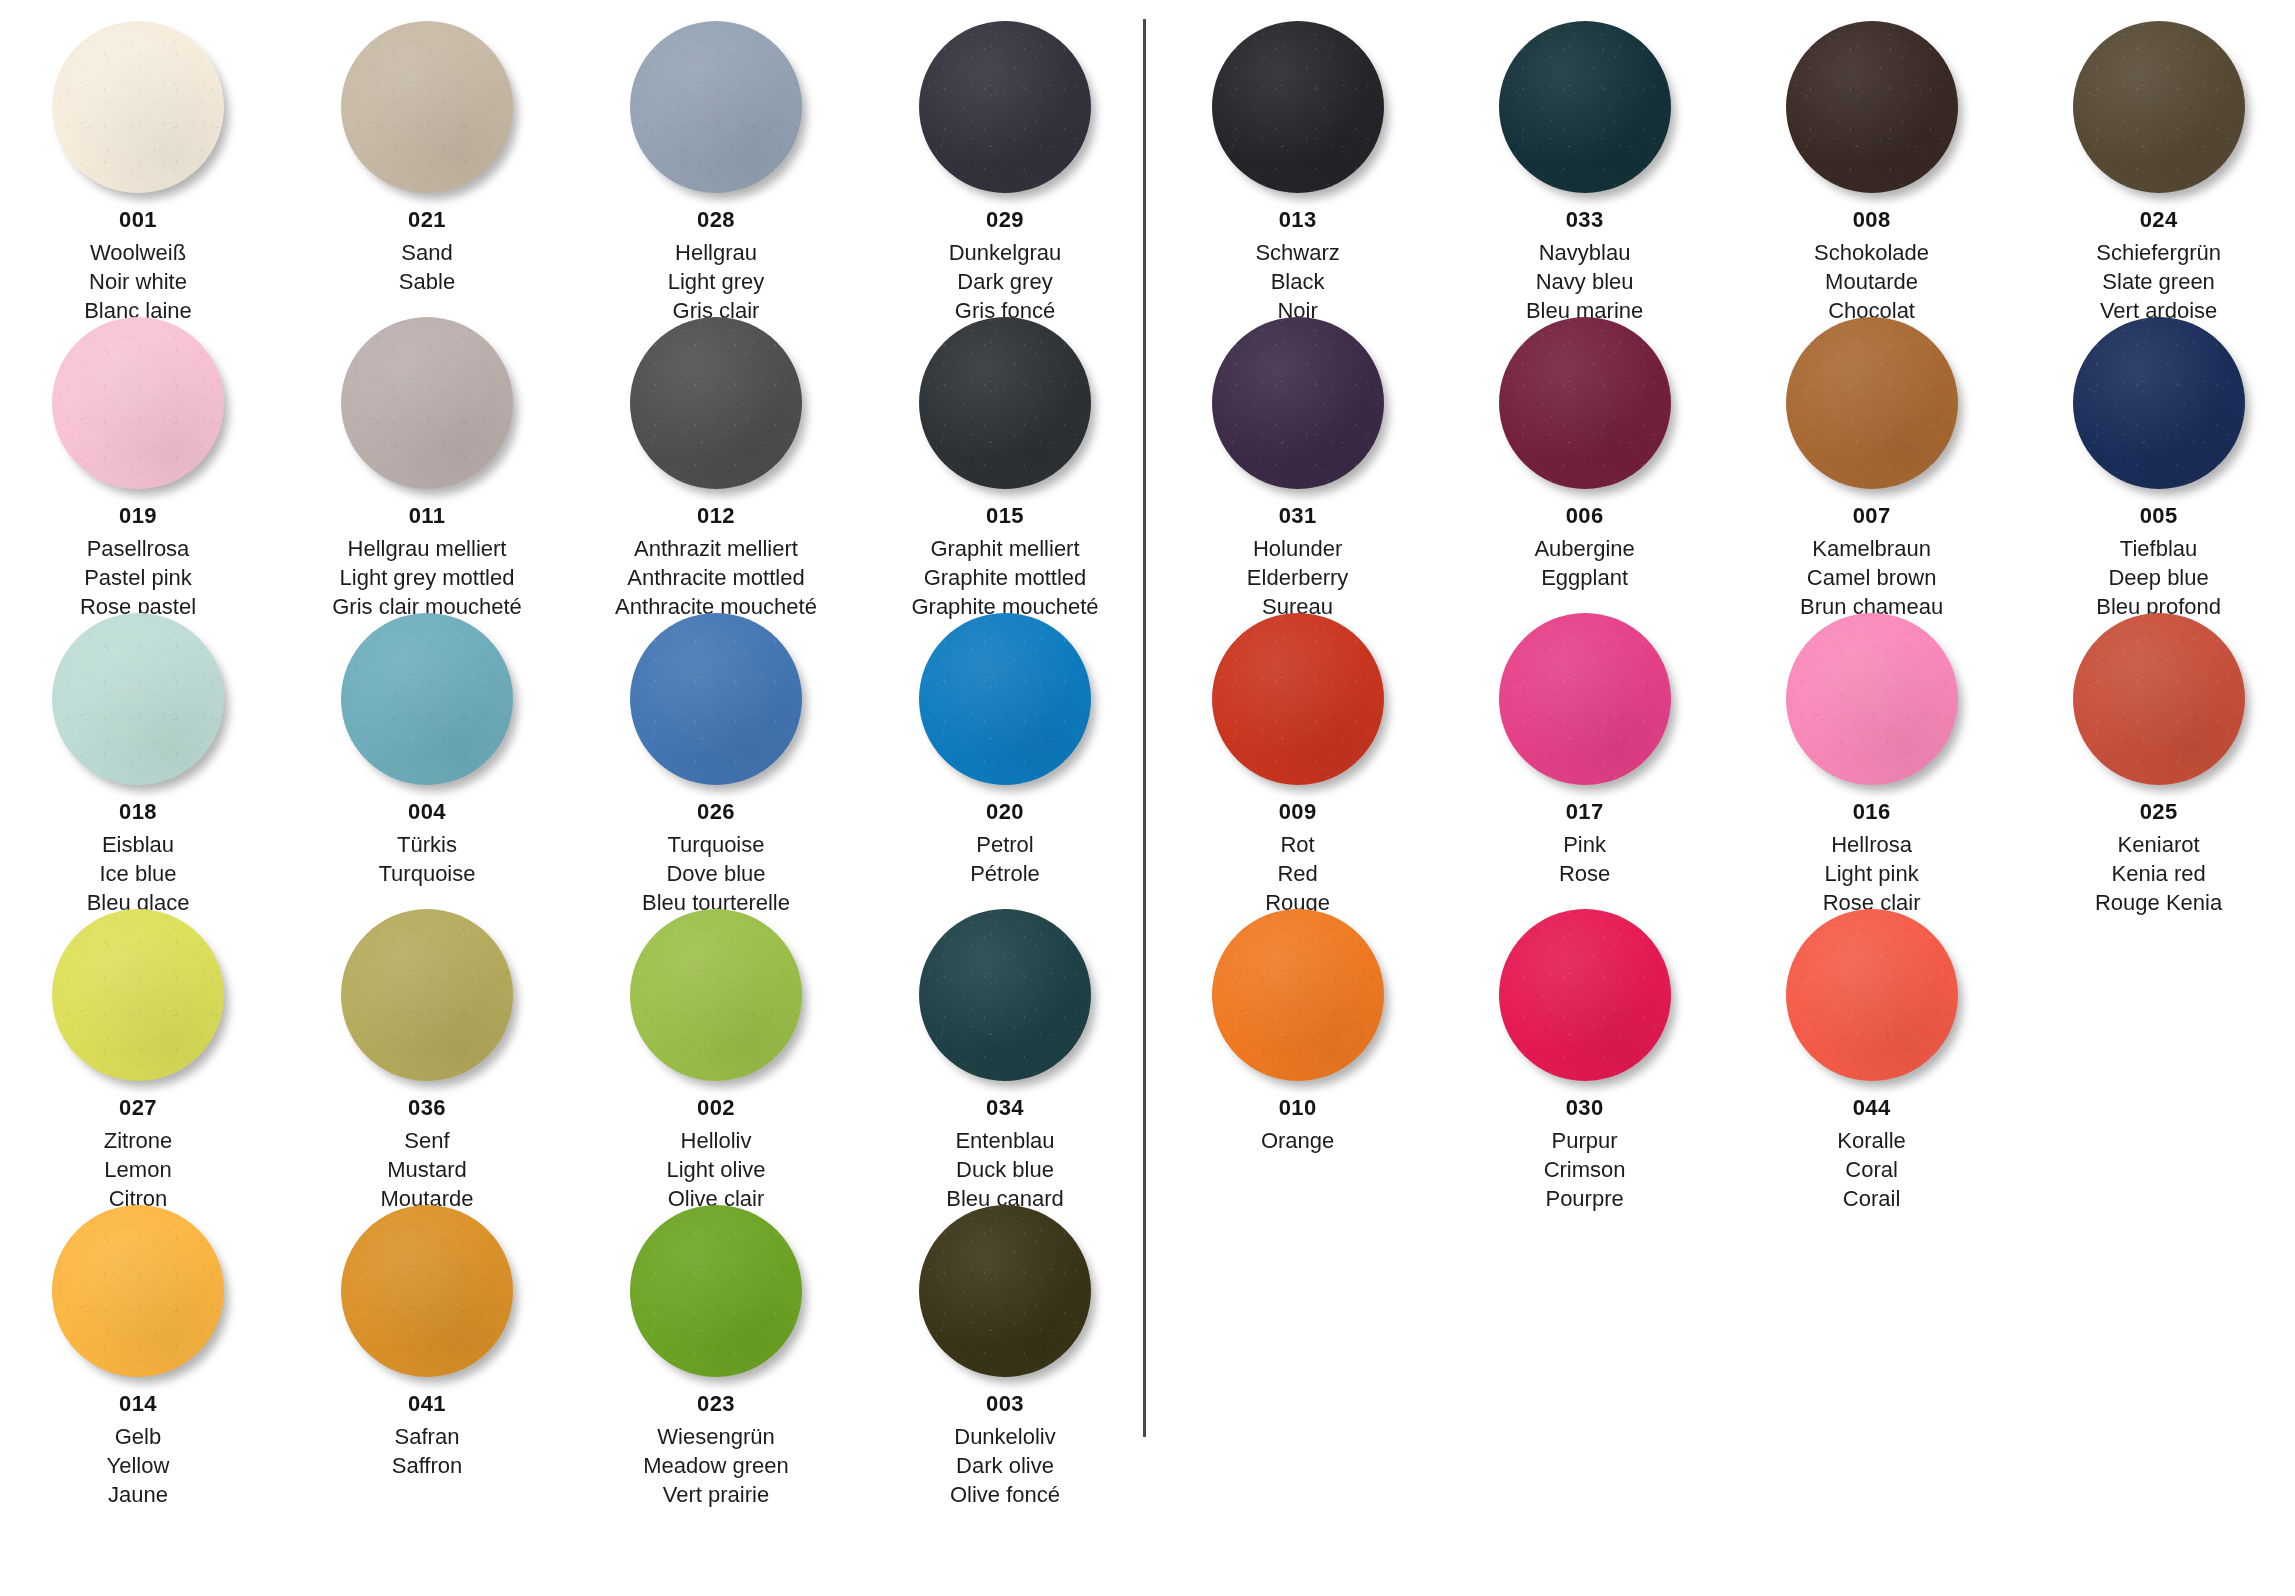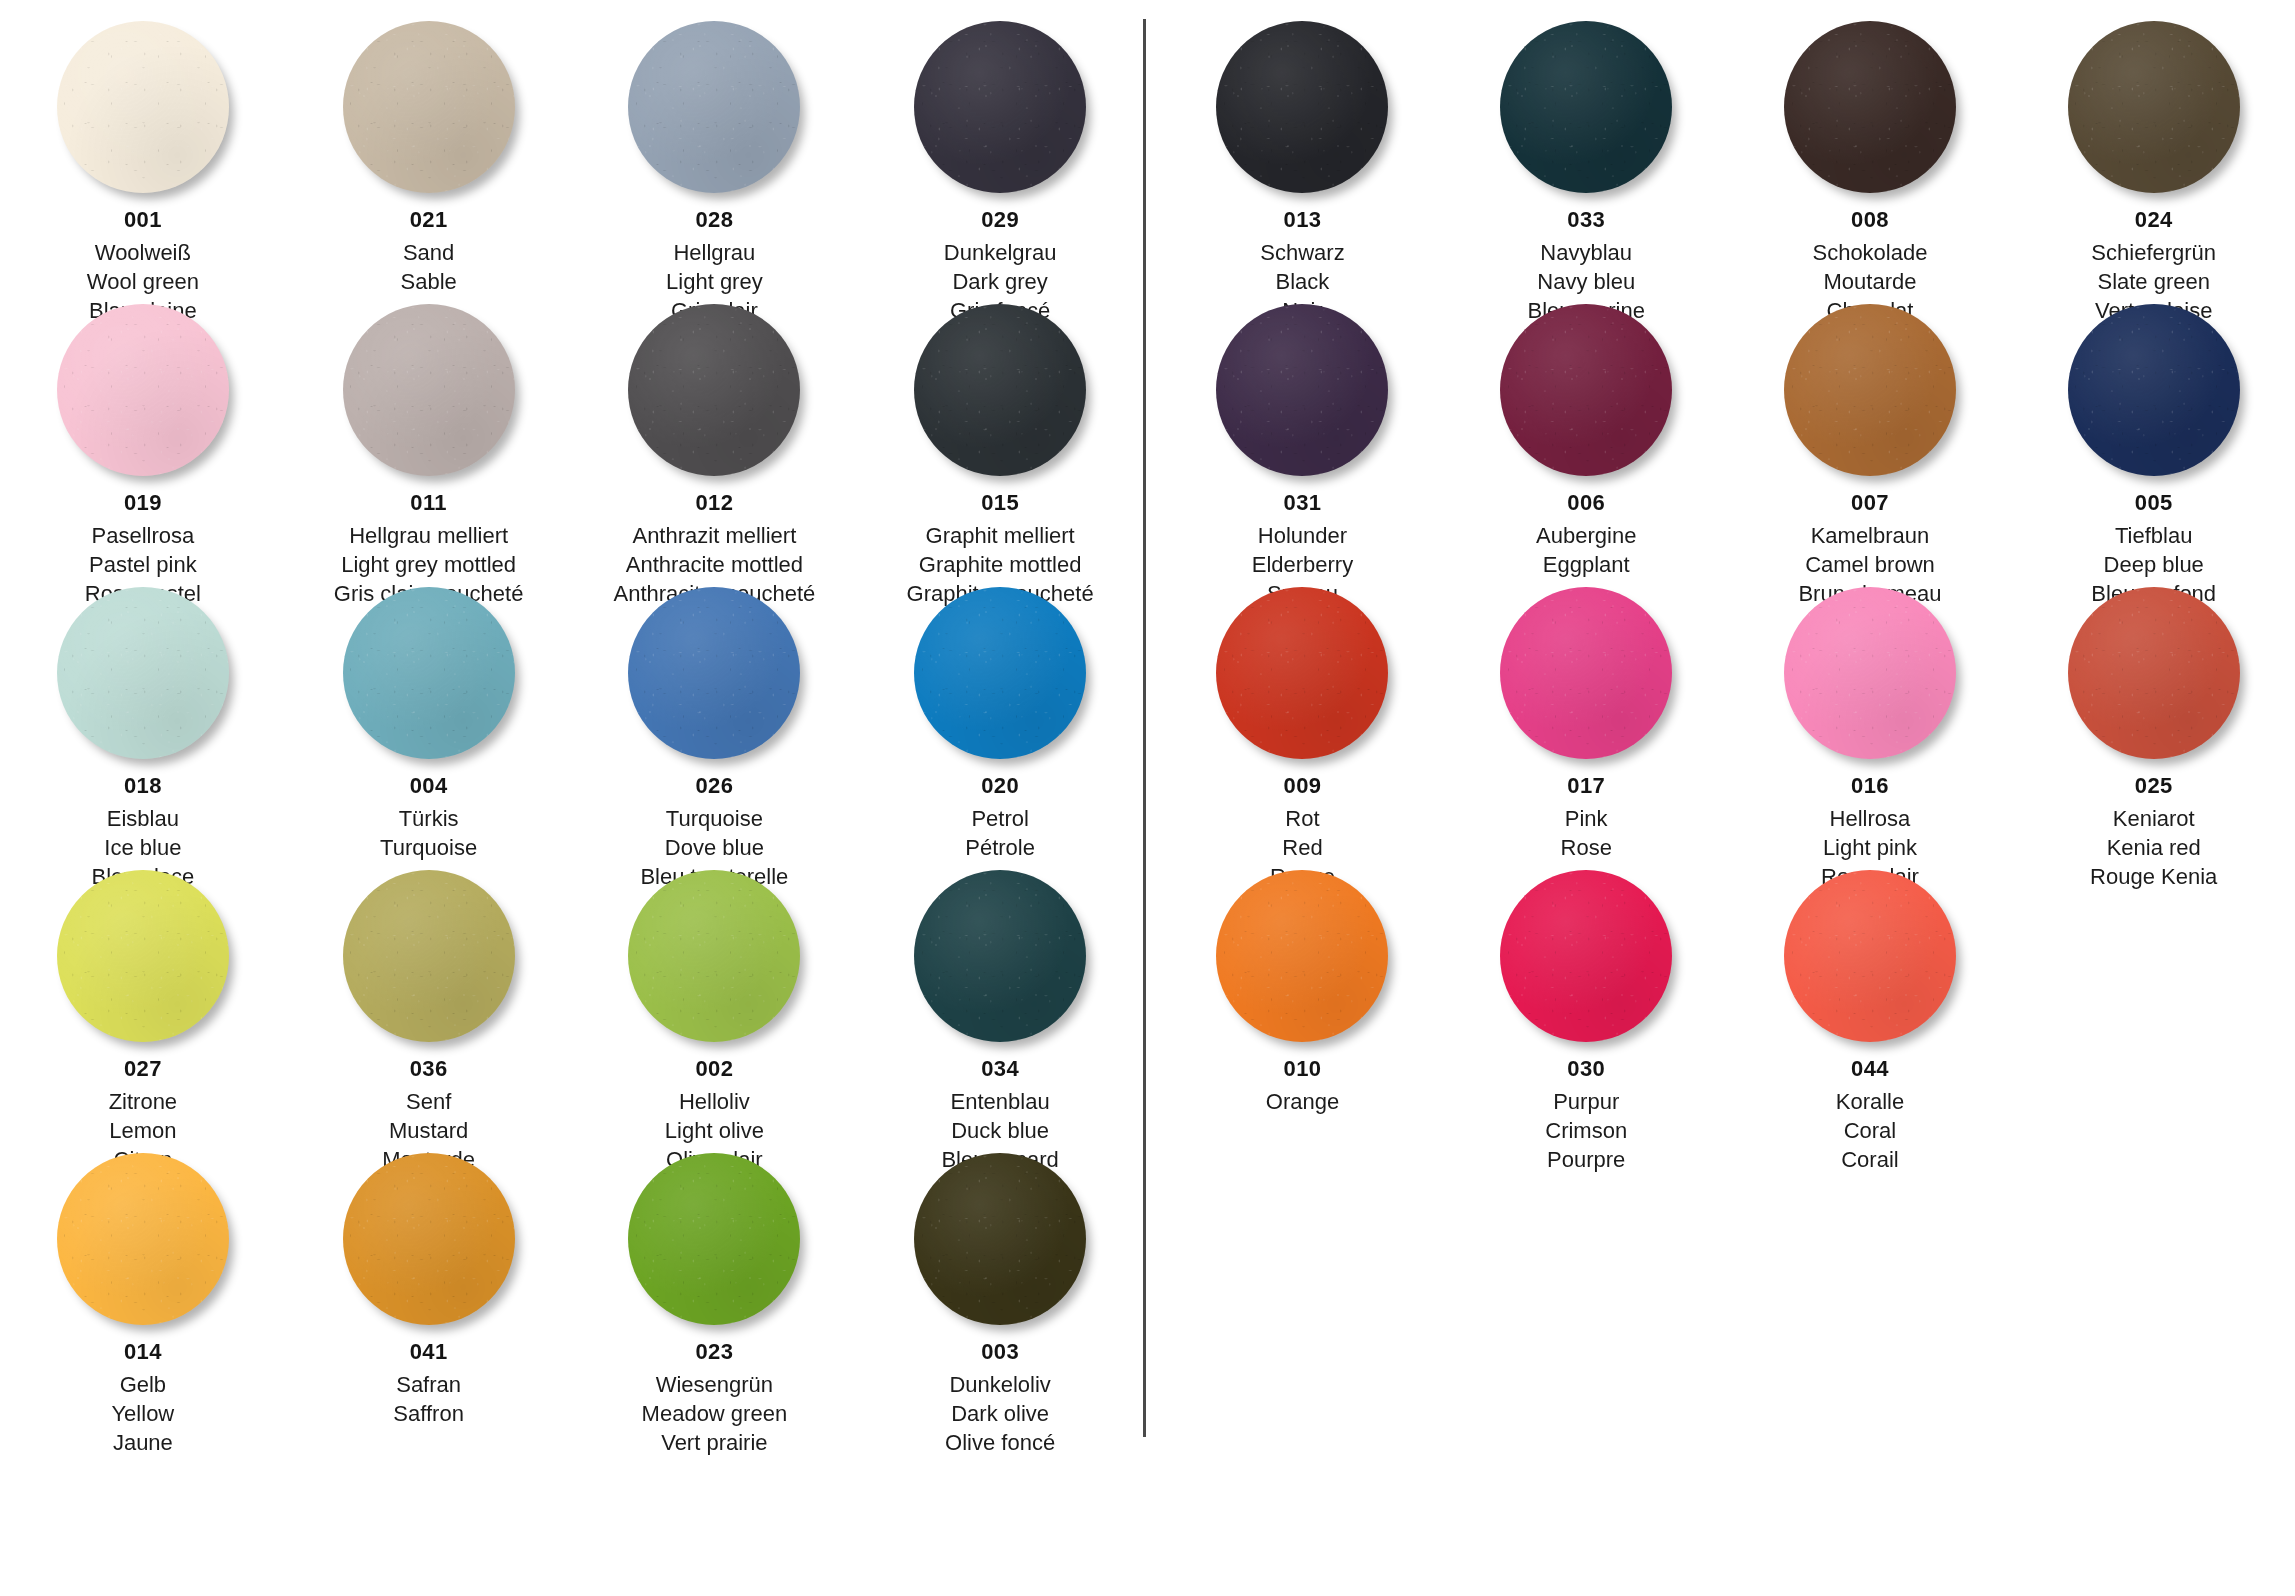--- a/index.html
+++ b/index.html
@@ -32,20 +32,21 @@
     width:2.6px;
     height:1418px;
     background:#4a4a4a;
   }
 
   .grid{
     display:grid;
     grid-template-columns:repeat(4,1fr);
     column-gap:0px;
     row-gap:0px;
+    gap:13px;
   }
   .panel-left .grid{ width:1143px; }
   .panel-right .grid{ width:1135px; margin-left:17.6px; }
 
   .cell{
     position:relative;
     height:283px;
     display:flex;
     flex-direction:column;
     align-items:center;
@@ -131,21 +132,21 @@
 
   <div class="panel panel-left">
     <div class="grid">
         <div class="cell">
           <div class="swatch-wrap">
             <div class="swatch" style="background-color: rgb(246, 237, 221);"></div>
           </div>
           <div class="labels">
             <div class="code">001</div>
             <div class="name">Woolweiß</div>
-            <div class="name">Wool green</div>
+            <div class="name">Noir white</div>
             <div class="name">Blanc laine</div>
           </div>
         </div>
         <div class="cell">
           <div class="swatch-wrap">
             <div class="swatch" style="background-color: rgb(200, 186, 166);"></div>
           </div>
           <div class="labels">
             <div class="code">021</div>
             <div class="name">Sand</div>

